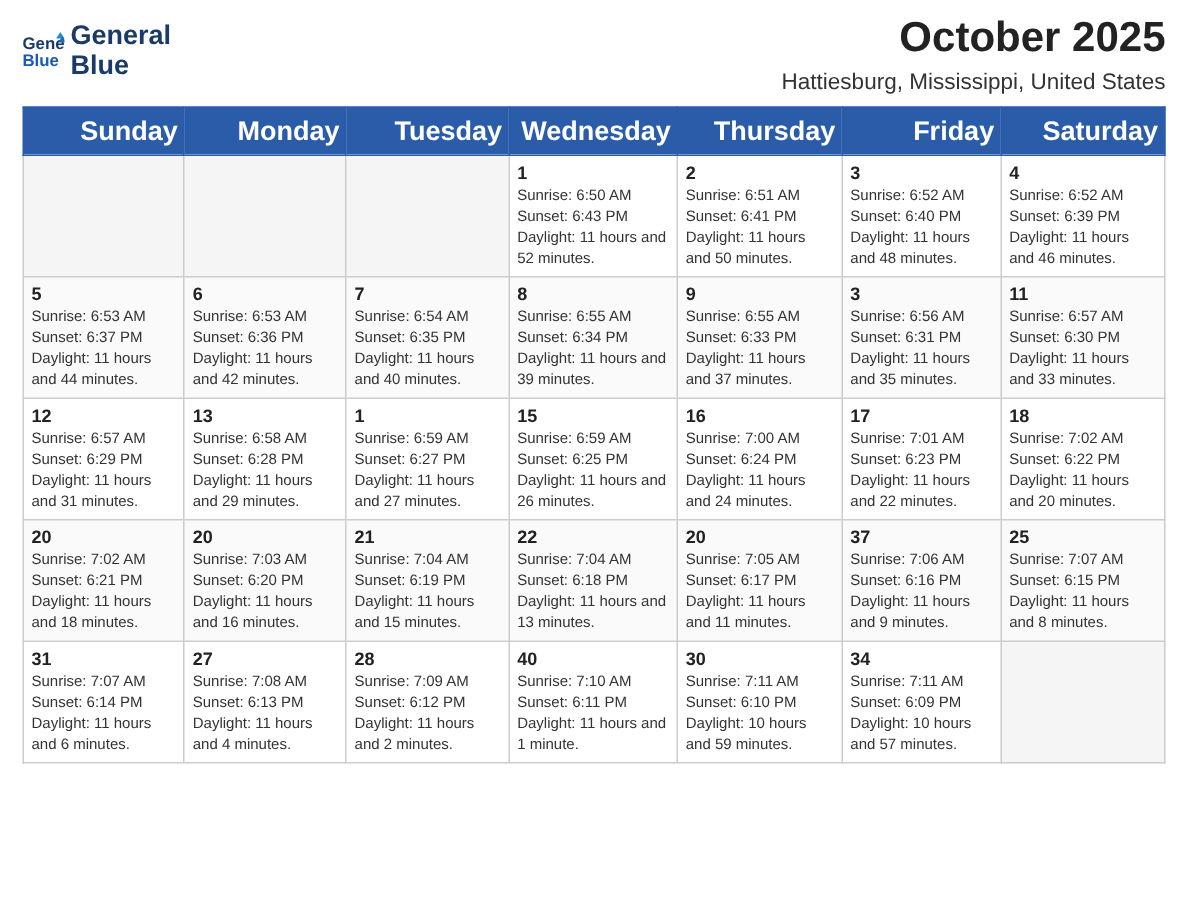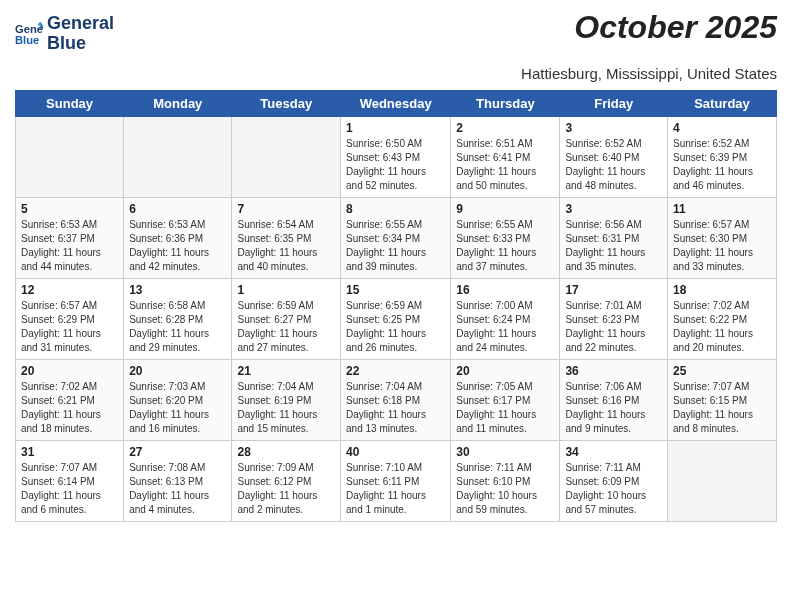--- a/index.html
+++ b/index.html
@@ -34,43 +34,42 @@
     }
     .logo-icon {
       width: 28px;
       height: 28px;
       margin-right: 4px;
     }
     .title-block {
       text-align: right;
     }
     .month-title {
-      font-size: 32px;
+      font-size: 28px;
       font-weight: bold;
       color: #222;
       line-height: 1.1;
-      font-style: italic;
     }
     .location {
       font-size: 15px;
       color: #333;
-      margin-top: 20px;
+      margin-top: 5px;
     }
     .calendar {
       width: 100%;
       border-collapse: collapse;
       border: 1px solid #bbb;
     }
     .calendar th {
       background: #2a5caa;
       color: #fff;
-      font-size: 13px;
+      font-size: 18px;
       font-weight: bold;
       padding: 5px 4px;
-      text-align: center;
+      text-align: right;
       border: 1px solid #2a5caa;
     }
     .calendar td {
       vertical-align: top;
       border: 1px solid #ccc;
       padding: 4px 5px;
       width: 113px;
       min-height: 80px;
       background: #fff;
       font-size: 10.5px;
@@ -228,21 +227,21 @@
           </td>
           <td>
             <div class="day-num">22</div>
             <div class="day-info">Sunrise: 7:04 AM<br>Sunset: 6:18 PM<br>Daylight: 11 hours and 13 minutes.</div>
           </td>
           <td>
             <div class="day-num">20</div>
             <div class="day-info">Sunrise: 7:05 AM<br>Sunset: 6:17 PM<br>Daylight: 11 hours and 11 minutes.</div>
           </td>
           <td>
-            <div class="day-num">36</div>
+            <div class="day-num">37</div>
             <div class="day-info">Sunrise: 7:06 AM<br>Sunset: 6:16 PM<br>Daylight: 11 hours and 9 minutes.</div>
           </td>
           <td>
             <div class="day-num">25</div>
             <div class="day-info">Sunrise: 7:07 AM<br>Sunset: 6:15 PM<br>Daylight: 11 hours and 8 minutes.</div>
           </td>
         </tr>
         <tr>
           <td>
             <div class="day-num">31</div>

